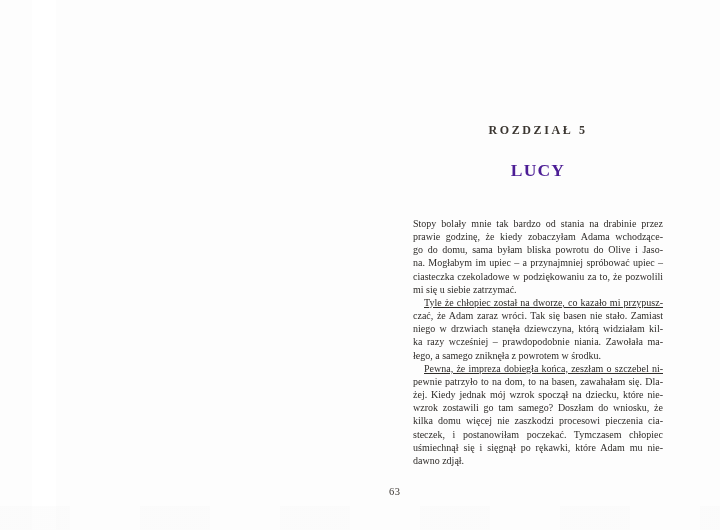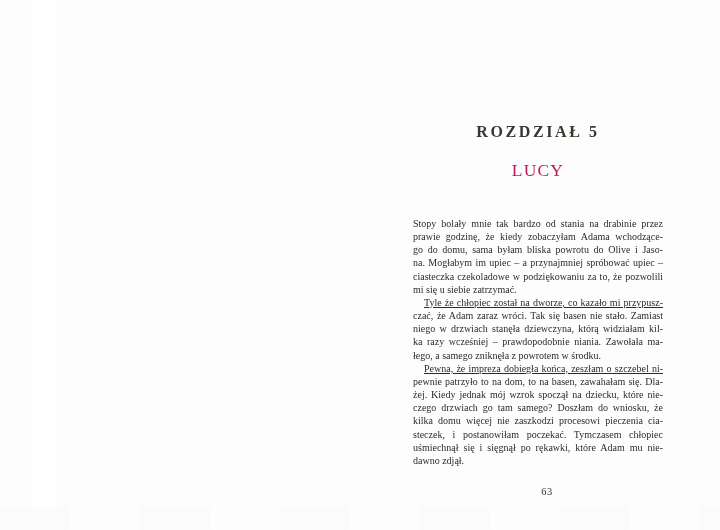--- a/index.html
+++ b/index.html
@@ -22,52 +22,51 @@
   }
   .scan-band-bottom {
     position: absolute; left: 0; bottom: 0; width: 100%; height: 24px;
     background: repeating-linear-gradient(90deg,
       rgba(244,244,244,0.5) 0 70px, rgba(255,255,255,0.0) 70px 140px);
     opacity: 0.5;
   }
   .chapter-label {
     position: absolute; left: 413px; top: 123px; width: 250px;
     text-align: center;
-    font-size: 16px; font-weight: 700;
+    font-size: 12px; font-weight: 700;
     letter-spacing: 2.6px;
     color: #3b3631;
   }
   .chapter-title {
     position: absolute; left: 413px; top: 160px; width: 250px;
     text-align: center;
-    font-size: 17.5px; font-weight: 400;
+    font-size: 17.5px; font-weight: 700;
     letter-spacing: 1.2px;
-    color: #be185d;
+    color: #4c1d95;
   }
   .body-text {
     position: absolute; left: 413px; top: 217px; width: 250px;
     font-size: 10px;
     line-height: 13.15px;
     color: #2e2b28;
   }
   .para { margin: 0; padding: 0; }
   .line {
     text-align: justify;
     text-align-last: justify;
   }
   .line.last {
     text-align-last: left;
   }
   .line.indent {
     text-indent: 11px;
     text-decoration: underline;
   }
   .page-number {
-    position: absolute; left: 422px; top: 486px; width: 250px;
-    text-align: center;
+    position: absolute; left: 389px; top: 486px; width: 250px;
     font-size: 10.5px;
     color: #3b3631;
     letter-spacing: 0.5px;
   }
 </style>
 </head>
 <body>
 
 <div class="scan-page">
 
@@ -94,21 +93,21 @@
       <div class="line">czać, że Adam zaraz wróci. Tak się basen nie stało. Zamiast</div>
       <div class="line">niego w drzwiach stanęła dziewczyna, którą widziałam kil-</div>
       <div class="line">ka razy wcześniej – prawdopodobnie niania. Zawołała ma-</div>
       <div class="line last">łego, a samego zniknęła z powrotem w środku.</div>
     </div>
 
     <div class="para">
       <div class="line indent">Pewna, że impreza dobiegła końca, zeszłam o szczebel ni-</div>
       <div class="line">pewnie patrzyło to na dom, to na basen, zawahałam się. Dla-</div>
       <div class="line">żej. Kiedy jednak mój wzrok spoczął na dziecku, które nie-</div>
-      <div class="line">czego drzwiach go tam samego? Doszłam do wniosku, że</div>
+      <div class="line">wzrok zostawili go tam samego? Doszłam do wniosku, że</div>
       <div class="line">kilka domu więcej nie zaszkodzi procesowi pieczenia cia-</div>
       <div class="line">steczek, i postanowiłam poczekać. Tymczasem chłopiec</div>
       <div class="line">uśmiechnął się i sięgnął po rękawki, które Adam mu nie-</div>
       <div class="line last">dawno zdjął.</div>
     </div>
 
   </div>
 
   <div class="page-number">63</div>
 

